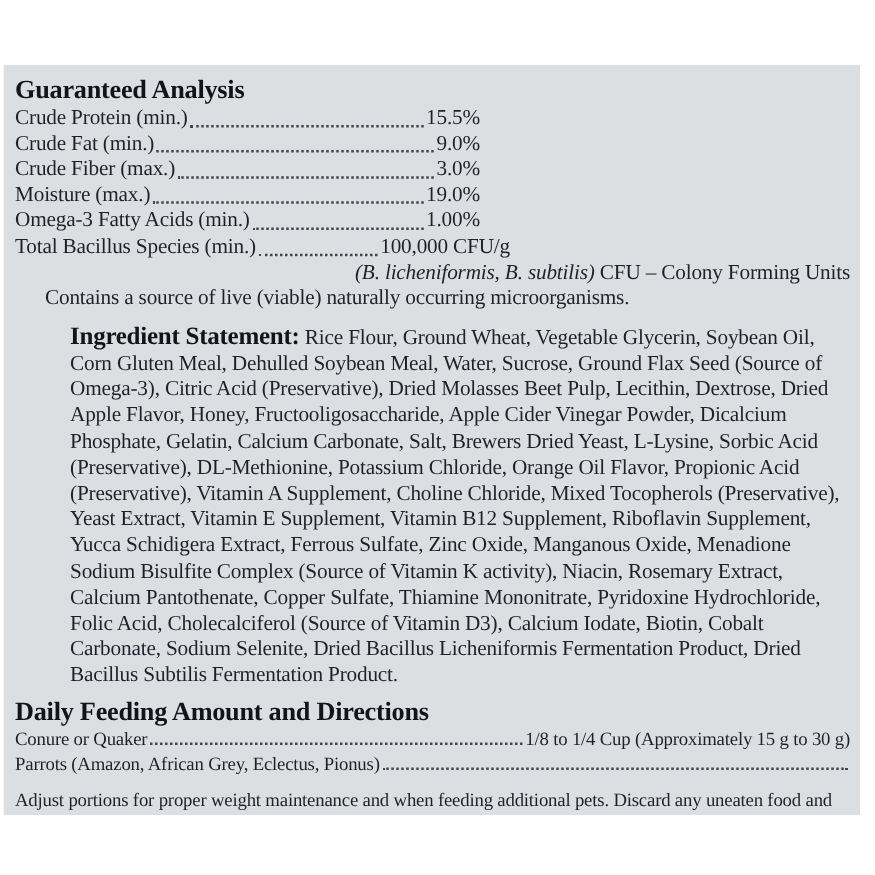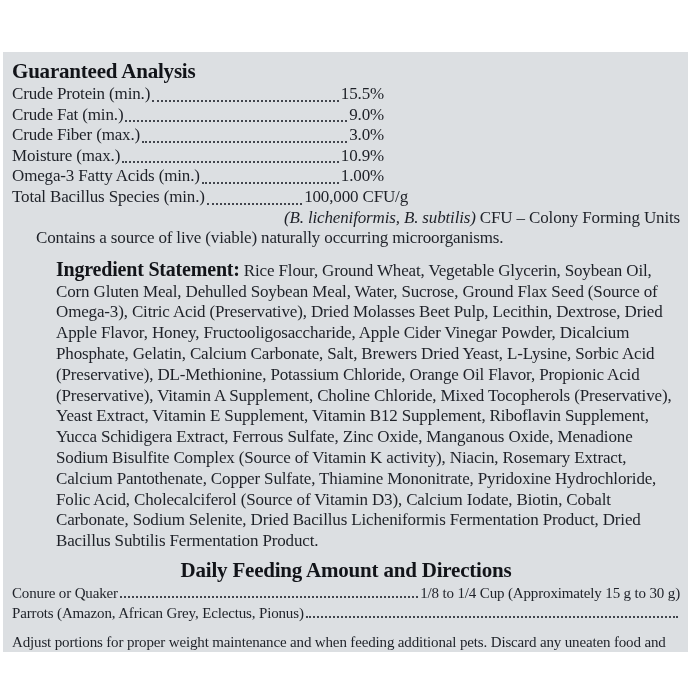--- a/index.html
+++ b/index.html
@@ -59,21 +59,21 @@
     line-height: 20.8px;
     text-align: left;
     margin-left: 44px;
   }
   .ingredients .ing-title {
     font-size: 20px;
     font-weight: bold;
     color: #121419;
     letter-spacing: -0.2px;
   }
-  .feeding-title { margin-top: 6px; text-align: center; }
+  .feeding-title { margin-top: 6px; }
   .feed-rows .dot-row {
     font-size: 15px;
     line-height: 20.2px;
   }
   .feed-rows .dot-row .leader { border-bottom: 2px dotted #42454d; margin-bottom: 2px; }
   .feed-note {
     margin-top: 9px;
     font-size: 15px;
     line-height: 21px;
   }
@@ -97,21 +97,21 @@
       <span class="row-value">9.0%</span>
     </div>
     <div class="dot-row">
       <span class="row-label">Crude Fiber (max.)</span>
       <span class="leader"></span>
       <span class="row-value">3.0%</span>
     </div>
     <div class="dot-row">
       <span class="row-label">Moisture (max.)</span>
       <span class="leader"></span>
-      <span class="row-value">10.9%</span>
+      <span class="row-value">19.0%</span>
     </div>
     <div class="dot-row">
       <span class="row-label">Omega-3 Fatty Acids (min.)</span>
       <span class="leader"></span>
       <span class="row-value">1.00%</span>
     </div>
     <div class="dot-row ga-wide">
       <span class="row-label">Total Bacillus Species (min.)</span>
       <span class="leader"></span>
       <span class="row-value">100,000 CFU/g</span>

